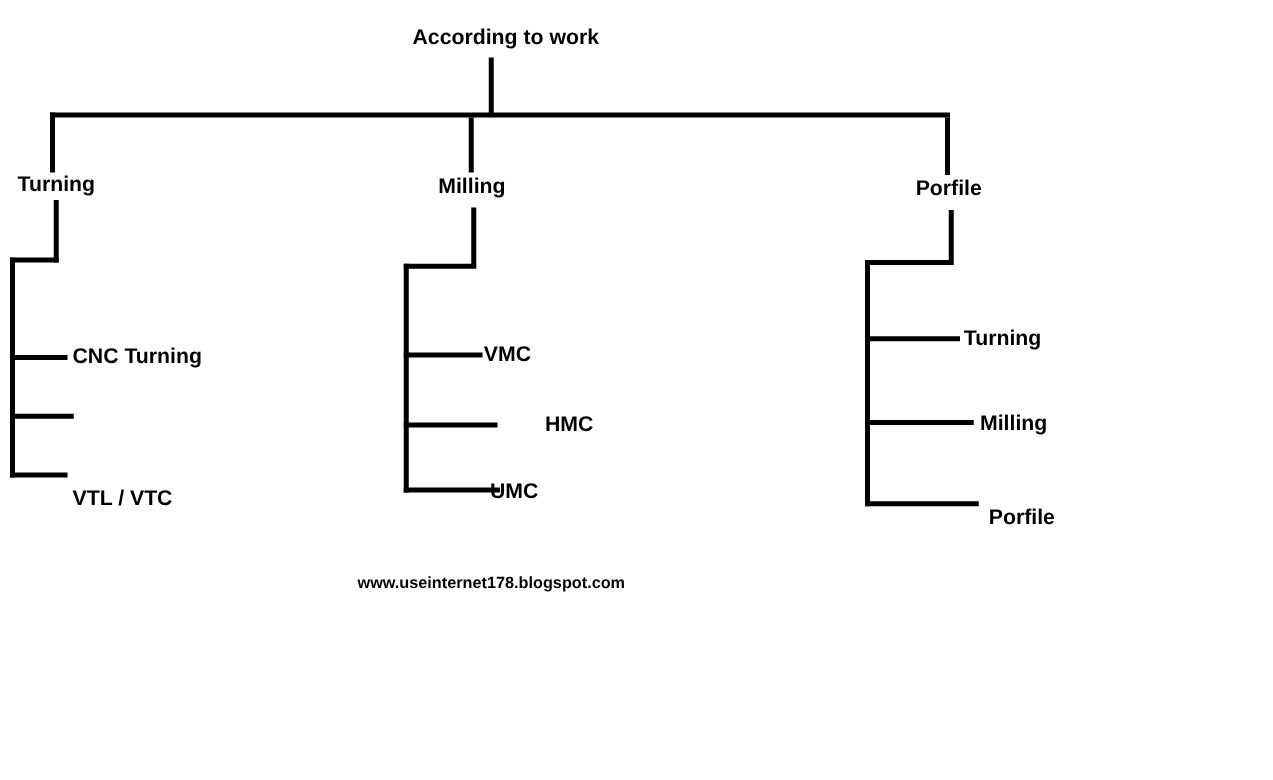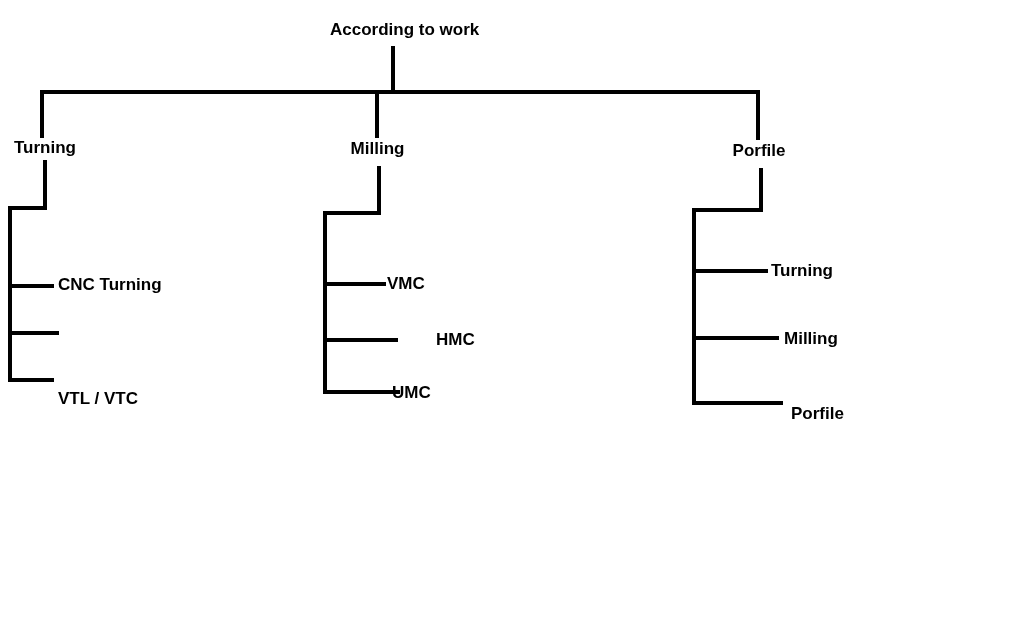--- a/index.html
+++ b/index.html
@@ -87,14 +87,15 @@
 
   <div class="line" style="left:692px; top:269px; width:76px; height:4px;"></div>
   <div class="label" style="left:771px; top:263px;">Turning</div>
 
   <div class="line" style="left:692px; top:336px; width:87px; height:4px;"></div>
   <div class="label" style="left:784px; top:331px;">Milling</div>
 
   <div class="line" style="left:692px; top:401px; width:91px; height:4px;"></div>
   <div class="label" style="left:791px; top:406px;">Porfile</div>
 
+  <div class="watermark" style="left:286px; top:458px;">www.useinternet178.blogspot.com</div>
 
 </div>
 
 </body></html>

